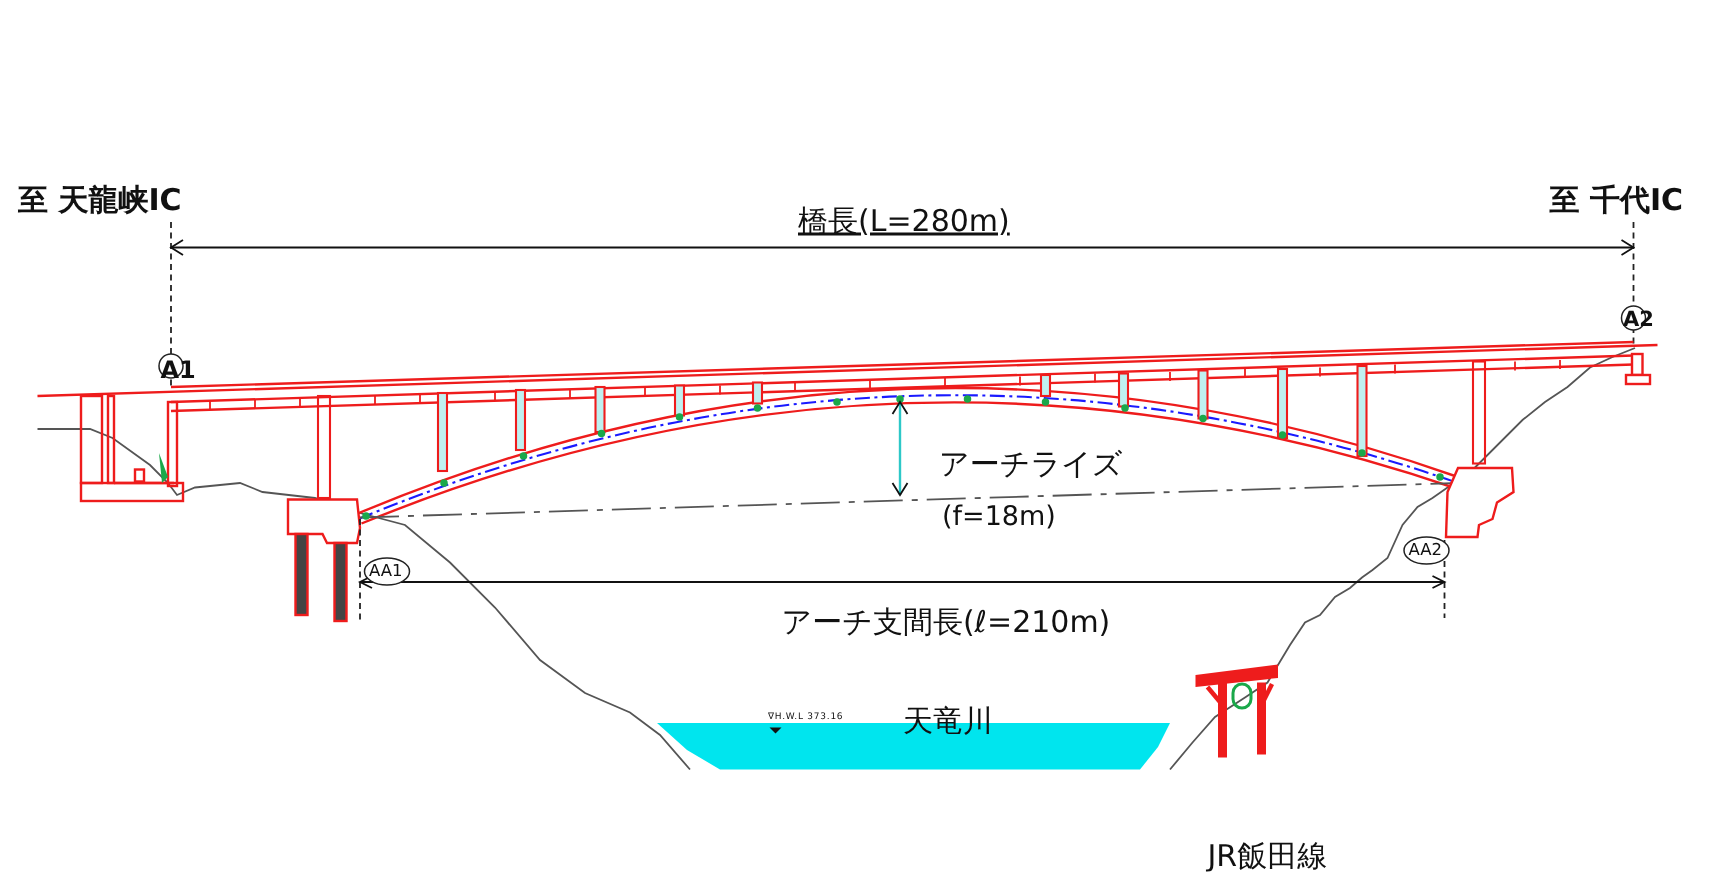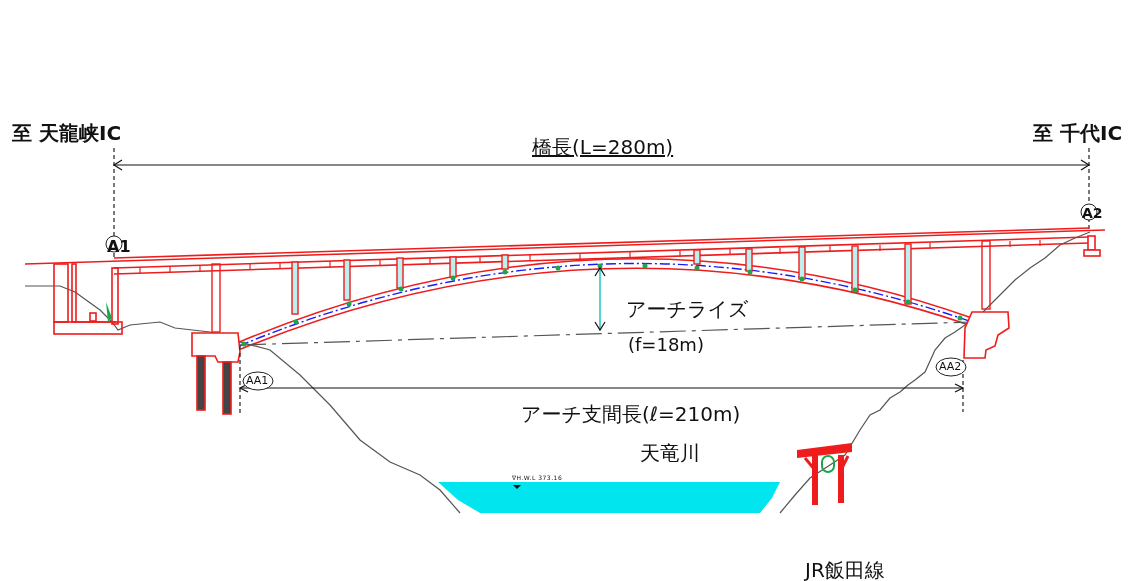--- a/index.html
+++ b/index.html
@@ -166,15 +166,15 @@
 <div class="lbl big" style="left:532px; top:134px;text-decoration:underline;">橋長(L=280m)</div>
 
 <div class="lbl" style="left:107px; top:237px; font-size:16px; font-weight:bold;">A1</div>
 <div class="lbl" style="left:1082px; top:205px; font-size:14px; font-weight:bold;">A2</div>
 <div class="lbl" style="left:246px; top:374px; font-size:11px;">AA1</div>
 <div class="lbl" style="left:939px; top:360px; font-size:11px;">AA2</div>
 
 <div class="lbl big" style="left:626px; top:296px;">アーチライズ</div>
 <div class="lbl" style="left:628px; top:334px; font-size:18px;">(f=18m)</div>
 <div class="lbl big" style="left:498px; top:401px;margin-left:23px;">アーチ支間長(ℓ=210m)</div>
-<div class="lbl big" style="left:602px; top:440px;margin-left:38px;">天竜川</div>
+<div class="lbl big" style="left:602px; top:467px;">天竜川</div>
 <div class="lbl tiny" style="left:512px; top:474px;">∇H.W.L 373.16</div>
 <div class="lbl big" style="left:805px; top:522px;margin-top:35px;">JR飯田線</div>
 
 </body></html>

